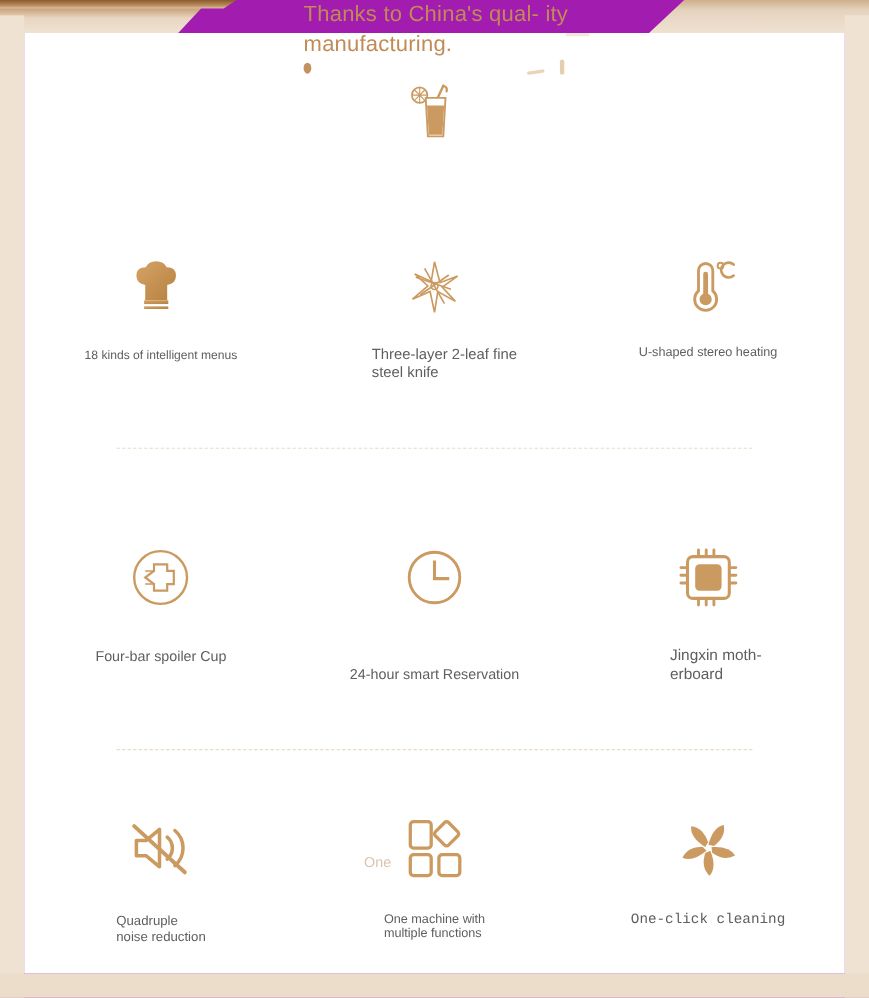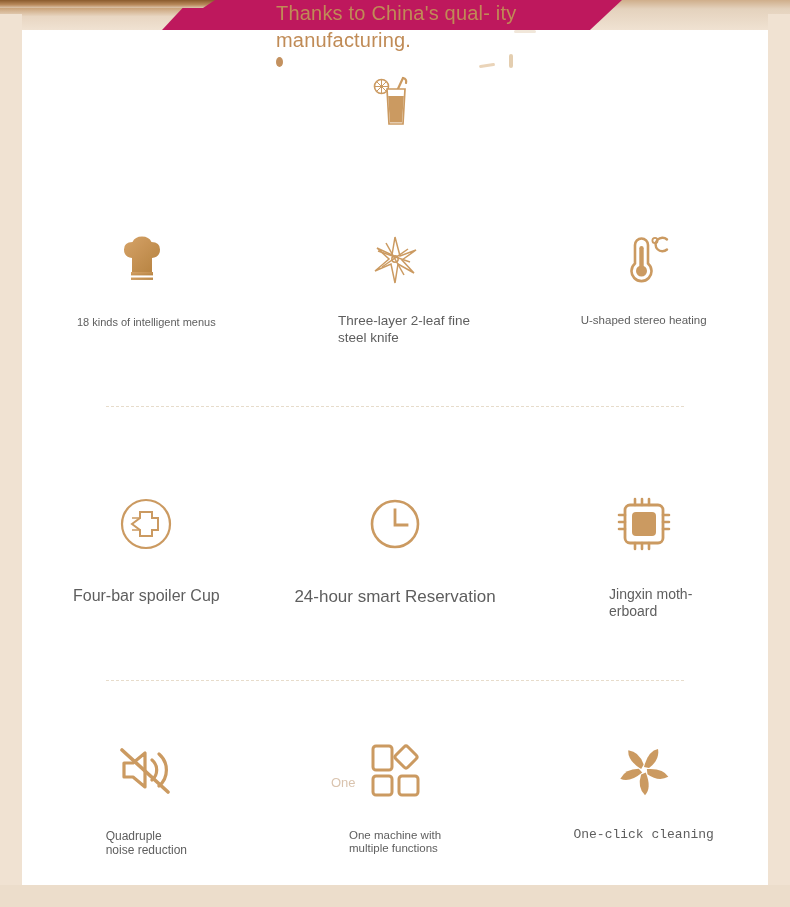--- a/index.html
+++ b/index.html
@@ -14,21 +14,21 @@
     background: #ffffff;
     font-family: "Liberation Sans", sans-serif;
     overflow: hidden;
   }
 
   
   .page {
     position: relative;
     width: 790px;
     height: 907px;
-    background: #be185d;
+    background: #a21caf;
   }
   .frame-bottom {
     position: absolute;
     left: 0; right: 0; bottom: 0;
     height: 22px;
     background: #ecddcb;
   }
   .frame-left {
     position: absolute;
     left: 0; top: 14px; bottom: 0;
@@ -166,22 +166,22 @@
   .row1 .feature-icon { height: 76px; }
   .row1 .feature-label { margin-top: 18px; }
   .row1 .c0 .feature-label { font-size: 11px; }
   .row1 .c1 .feature-label {
     font-size: 13.5px; line-height: 17px; text-align: left;
     margin-top: 14px; margin-left: 18px;
   }
   .row1 .c2 .feature-label { font-size: 11.5px; margin-top: 16px; }
 
   .row2 .feature-icon { height: 82px; }
-  .row2 .c0 .feature-label { font-size: 16px; margin-top: 24px; }
-  .row2 .c1 .feature-label { font-size: 17px; margin-top: 25px; }
+  .row2 .c0 .feature-label { font-size: 13px; margin-top: 24px; }
+  .row2 .c1 .feature-label { font-size: 13px; margin-top: 40px; }
   .row2 .c2 .feature-label {
     font-size: 14px; line-height: 17px; text-align: left;
     margin-top: 21px; margin-left: 14px;
   }
 
   .row3 .feature-icon { height: 78px; }
   .row3 .c0 .feature-label {
     font-size: 12px; line-height: 14px; text-align: left; margin-top: 20px;
   }
   .row3 .c1 .feature-label {

